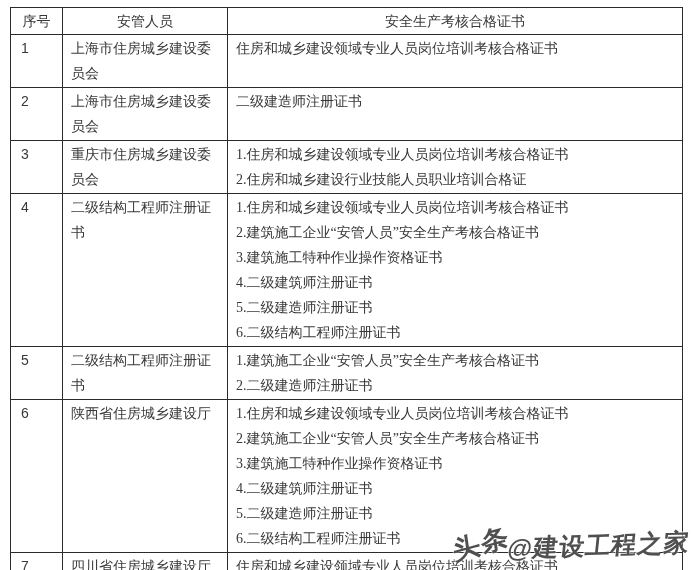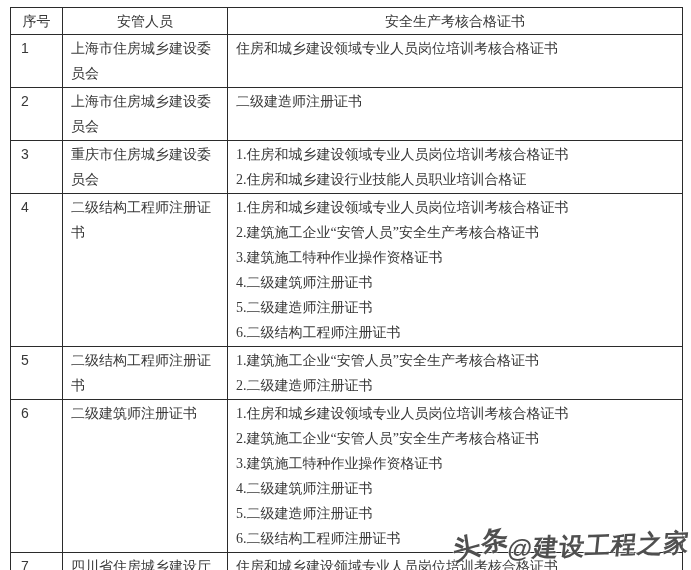--- a/index.html
+++ b/index.html
@@ -119,21 +119,21 @@
     <td class="no-cell">5</td>
     <td class="unit-cell">二级结构工程师注册证书</td>
     <td class="certs-cell">
           <div class="cert-line">1.建筑施工企业“安管人员”安全生产考核合格证书</div>
           <div class="cert-line">2.二级建造师注册证书</div>
         </td>
   </tr>
 
   <tr>
     <td class="no-cell">6</td>
-    <td class="unit-cell">二级建筑师注册证书</td>
+    <td class="unit-cell">陕西省住房城乡建设厅</td>
     <td class="certs-cell">
           <div class="cert-line">1.住房和城乡建设领域专业人员岗位培训考核合格证书</div>
           <div class="cert-line">2.建筑施工企业“安管人员”安全生产考核合格证书</div>
           <div class="cert-line">3.建筑施工特种作业操作资格证书</div>
           <div class="cert-line">4.二级建筑师注册证书</div>
           <div class="cert-line">5.二级建造师注册证书</div>
           <div class="cert-line">6.二级结构工程师注册证书</div>
         </td>
   </tr>
 

